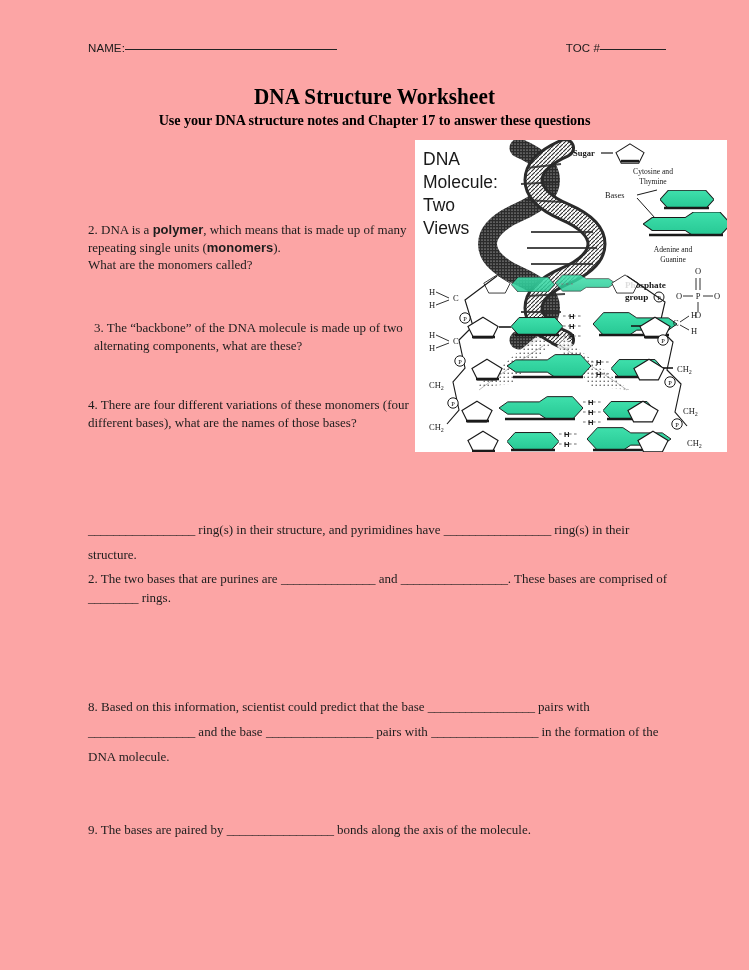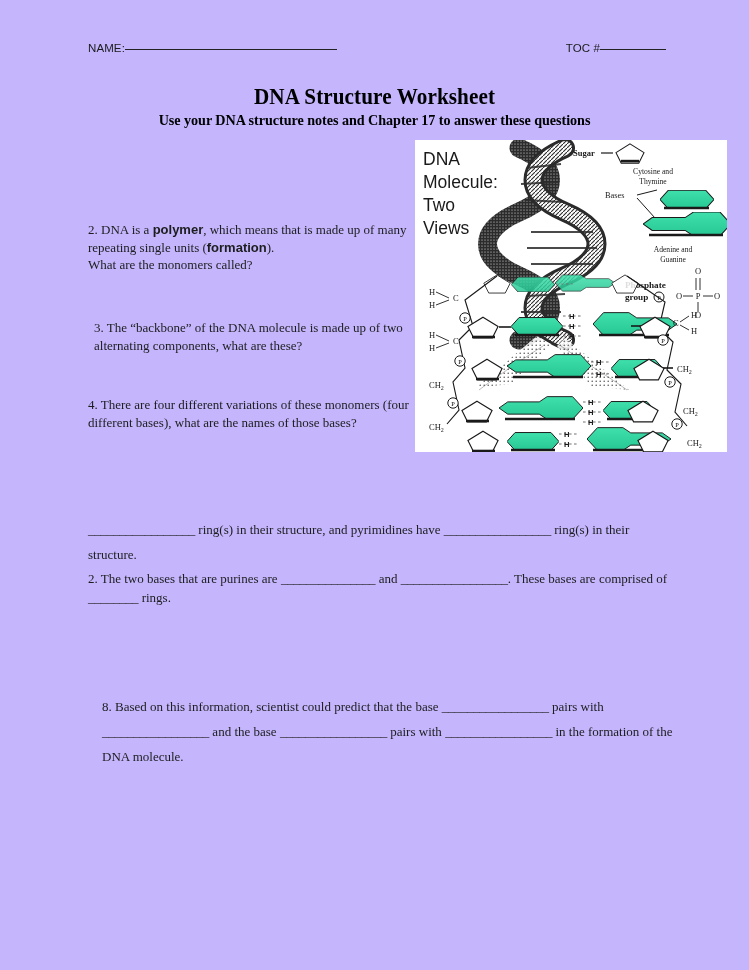--- a/index.html
+++ b/index.html
@@ -12,21 +12,21 @@
     height: 970px;
     position: relative;
     font-family: "Liberation Serif", serif;
     color: #1a1a1a;
     overflow: hidden;
   }
 
   .page {
     position: absolute;
     inset: 0;
-    background: #c4b5fd;
+    background: #fca5a5;
   }
 
   
   .namerow {
     position: absolute;
     left: 88px;
     top: 42px;
     width: 578px;
     display: flex;
     justify-content: space-between;
@@ -95,21 +95,21 @@
     left: 88px;
     width: 580px;
     font-size: 13px;
     line-height: 25px;
     color: #1d1d1d;
   }
   .qw.tight { line-height: 18.5px; }
   .q5 { top: 492px; }
   .q6 { top: 570px; }
   .q7 { top: 631px; }
-  .q8 { top: 694px; margin-left: 14px; }
+  .q8 { top: 694px; }
   .q9 { top: 821px; }
 
   .note {
     position: absolute;
     left: 88px;
     top: 776px;
     width: 580px;
     font-size: 13px;
     line-height: 18.5px;
     font-style: italic;
@@ -141,21 +141,21 @@
 
   <div class="namerow">
     <span><span>NAME:</span><span class="rule nm-rule"></span></span>
     <span><span>TOC #</span><span class="rule toc-rule"></span></span>
   </div>
 
   <div class="title">DNA Structure Worksheet</div>
   <div class="subtitle">Use your DNA structure notes and Chapter 17 to answer these questions</div>
 
 
-  <div class="q q2"><span>2. DNA is a </span><b>polymer</b><span>, which means that is made up of many repeating single units (</span><b>formation</b><span>).</span><br><span>What are the monomers called?</span>
+  <div class="q q2"><span>2. DNA is a </span><b>polymer</b><span>, which means that is made up of many repeating single units (</span><b>monomers</b><span>).</span><br><span>What are the monomers called?</span>
   </div>
 
   <div class="q q3">
     <span>3. The “backbone” of the DNA molecule is made up of two alternating components, what are these?</span>
   </div>
 
   <div class="q q4">
     <span>4. There are four different variations of these monomers (four different bases), what are the names of those bases?</span>
   </div>
 
@@ -163,20 +163,22 @@
   </div>
 
   <div class="qw q6 tight"><span>2. The two bases that are purines are  </span><span class="blank">_______________</span><span> and </span><span class="blank">_________________</span><span>.  These bases are comprised of </span><span class="blank">________</span><span> rings.</span>
   </div>
 
 
   <div class="qw q8"><span>8. Based on this information, scientist could predict that the base </span><span class="blank">_________________</span><span> pairs with </span><br><span class="blank">_________________</span><span> and the base </span><span class="blank">_________________</span><span> pairs with </span><span class="blank">_________________</span><span> in the formation of the DNA molecule.</span>
   </div>
 
 
+  <div class="qw q9 tight"><span>9. The bases are paired by </span><span class="blank">_________________</span><span> bonds along the axis of the molecule.</span>
+  </div>
 
   <div class="diagram">
     <svg width="312" height="312" viewBox="0 0 312 312" xmlns="http://www.w3.org/2000/svg">
       <defs>
 
         <pattern id="speck" width="3" height="3" patternUnits="userSpaceOnUse">
           <rect width="3" height="3" fill="#2b2b2b"></rect>
           <circle cx="1" cy="1" r="0.55" fill="#f4f4f4"></circle>
         </pattern>
         <pattern id="hatch" width="4" height="4" patternUnits="userSpaceOnUse">

